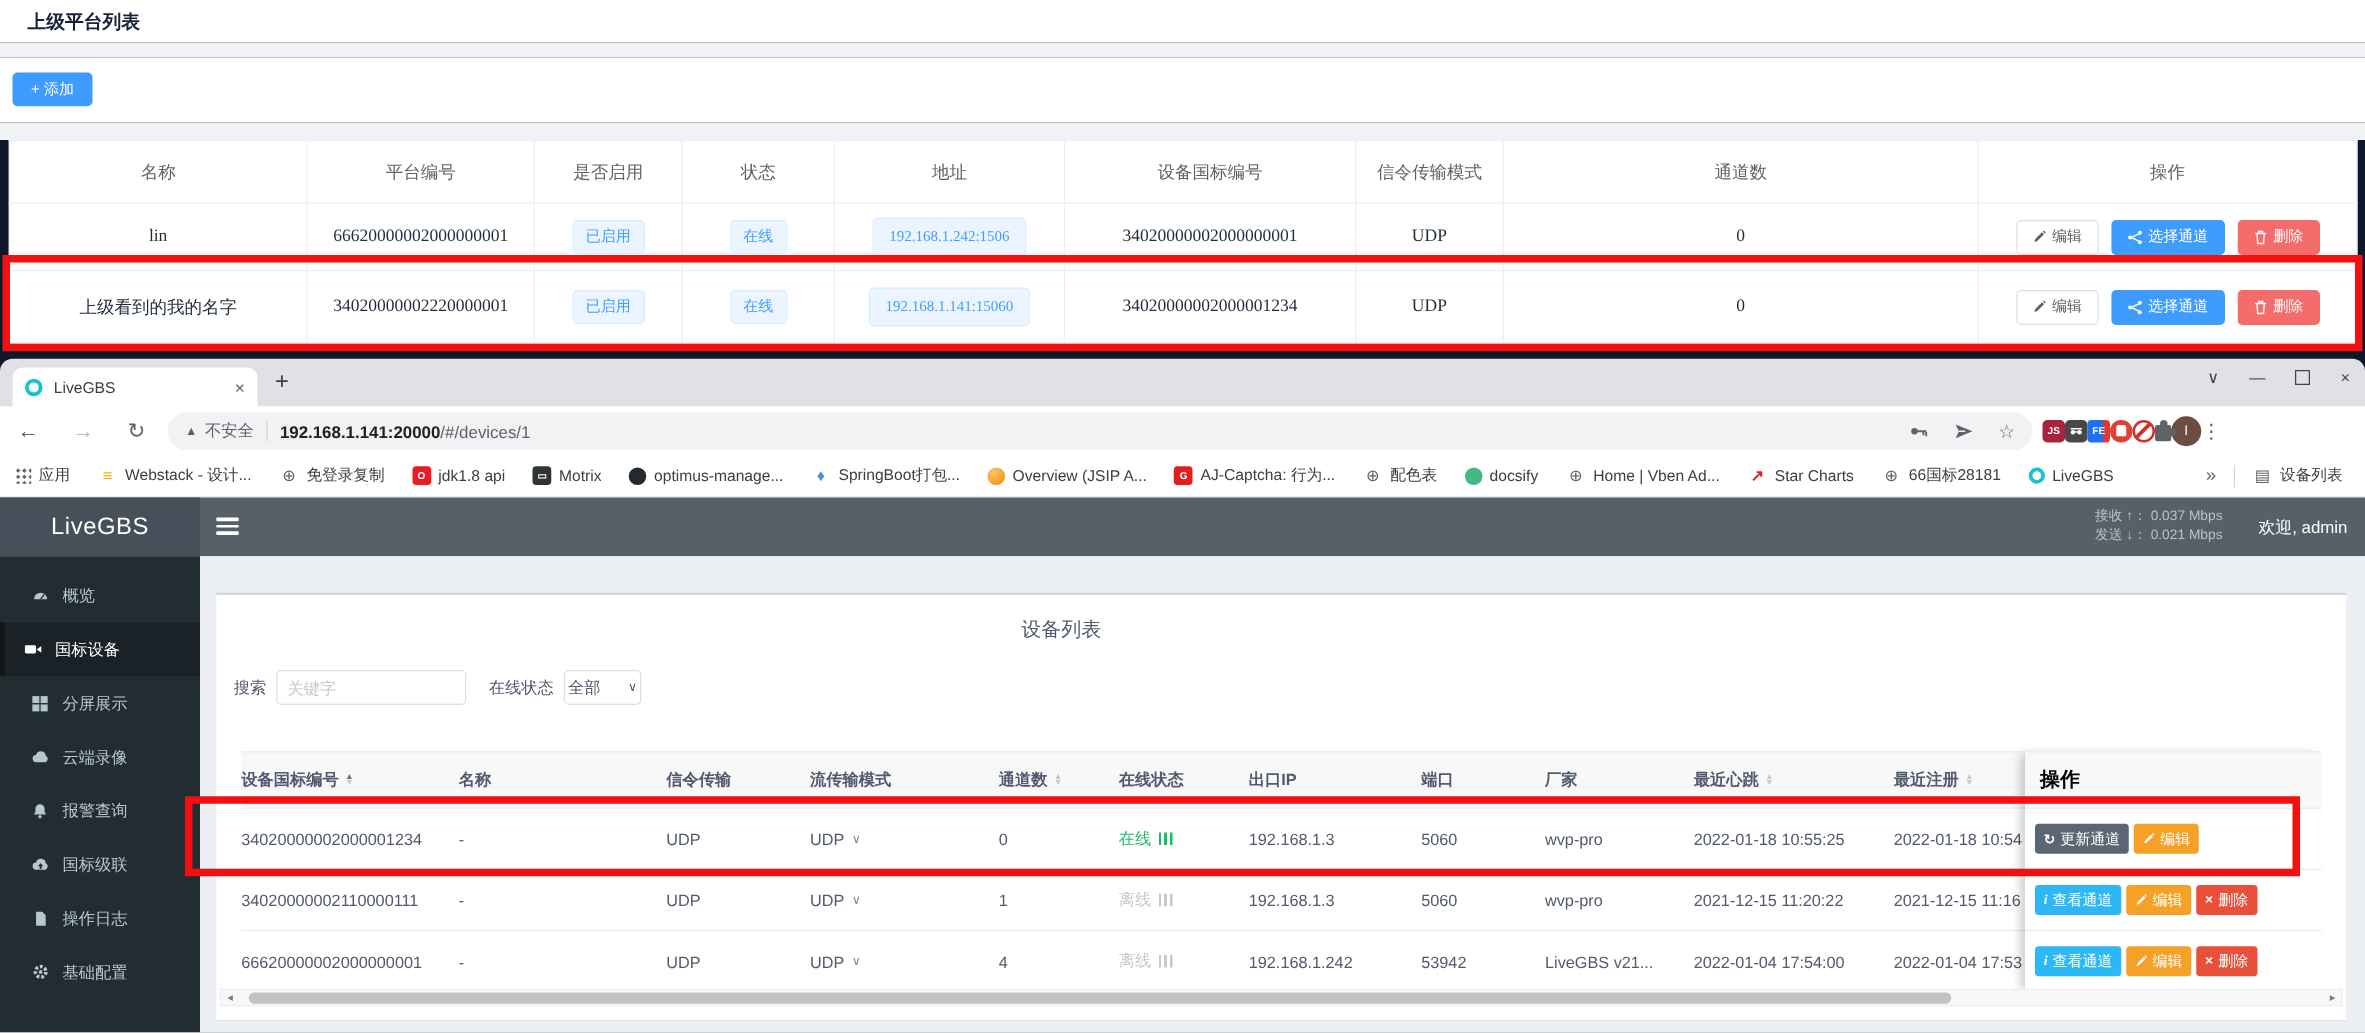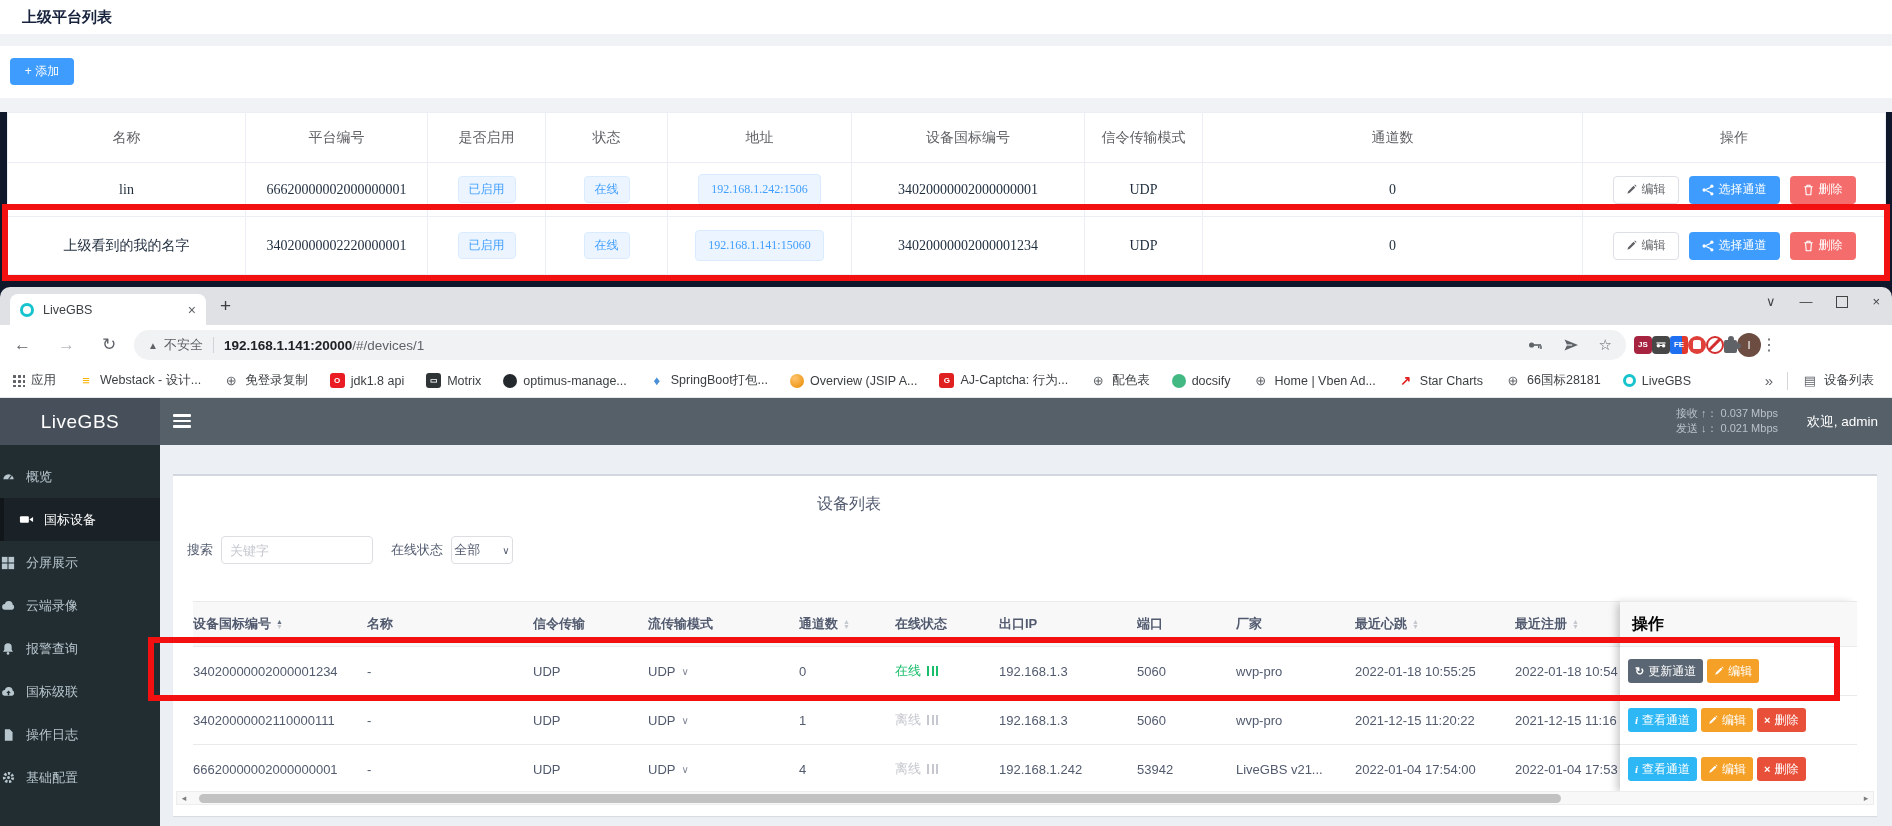--- a/index.html
+++ b/index.html
@@ -97,21 +97,21 @@
   .app{left:0;top:111px;right:0;height:428px;background:#ecf0f5;}
   .appbar{position:absolute;left:0;top:0;right:0;height:47px;background:#566069;}
   .applogo{position:absolute;left:0;top:0;width:160px;height:47px;background:#47505a;color:#fff;
            font-size:19px;display:flex;align-items:center;justify-content:center;letter-spacing:.5px;}
   .hamb{position:absolute;left:173px;top:16px;width:18px;height:14px;cursor:pointer;}
   .hamb i{display:block;height:2.5px;background:#fff;margin-bottom:3px;border-radius:1px;}
   .stats{position:absolute;right:114px;top:8px;text-align:right;font-size:11px;line-height:15px;color:#b9c2ca;}
   .welcome{position:absolute;right:14px;top:15px;font-size:13.5px;color:#fff;}
 
   .sidebar{position:absolute;left:0;top:47px;width:160px;height:381px;background:#222d32;}
-  .sb-item{display:flex;align-items:center;height:43px;padding-left:0;color:#b8c7ce;font-size:13px;
+  .sb-item{display:flex;align-items:center;height:43px;padding-left:24px;color:#b8c7ce;font-size:13px;
            cursor:pointer;box-sizing:border-box;}
   .sb-item:first-child{margin-top:10px;}
   .sb-item .sbi{width:16px;height:16px;margin-right:10px;flex:0 0 auto;display:flex;align-items:center;justify-content:center;}
   .sb-item svg{fill:currentColor;}
   .sb-active{background:#1a2127;color:#fff;border-left:4px solid #11161a;padding-left:14px;}
 
   .content{position:absolute;left:160px;top:47px;right:0;height:381px;background:#ecf0f5;}
   .card{position:absolute;left:13px;top:29px;width:1704px;height:340px;background:#fff;border-top:2px solid #d2d6de;
         box-shadow:0 1px 1px rgba(0,0,0,.08);}
   .card-title{position:absolute;left:20px;top:18px;width:1312px;text-align:center;font-size:16px;color:#515a6e;}

